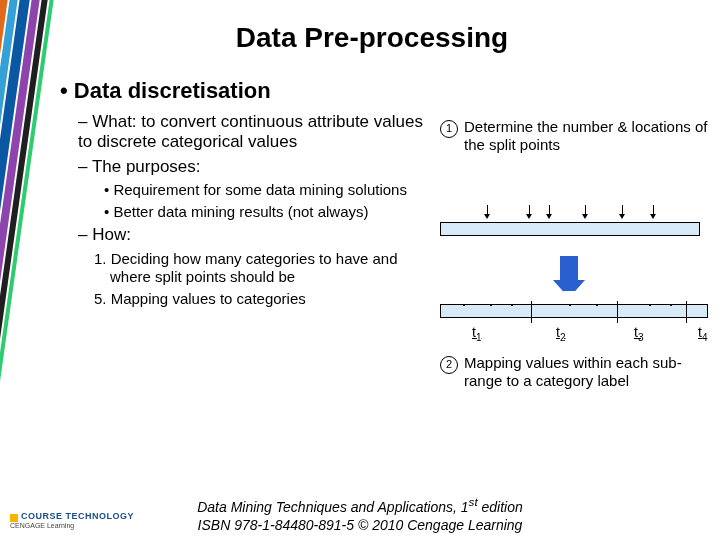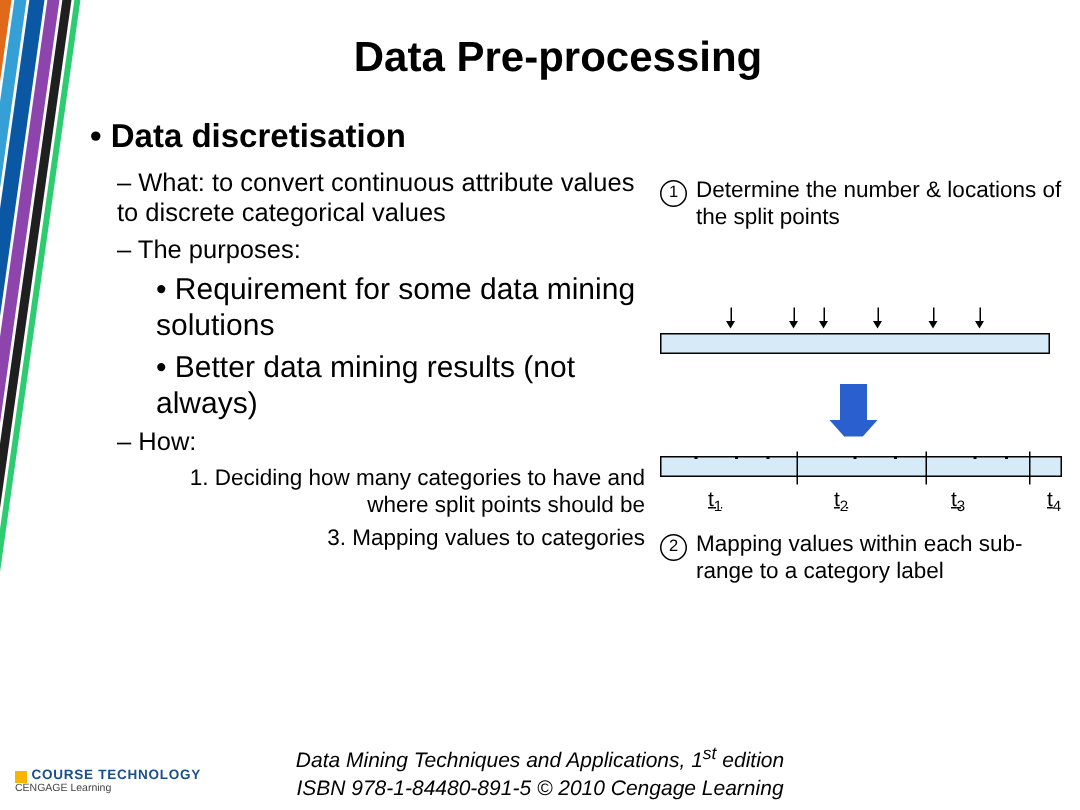--- a/index.html
+++ b/index.html
@@ -12,22 +12,22 @@
   .s3 { left: 18px; width: 8px;  background: #34a0d6; }
   .s4 { left: 28px; width: 10px; background: #0a58a3; }
   .s5 { left: 40px; width: 8px;  background: #8e44ad; }
   .s6 { left: 50px; width: 6px;  background: #1f1f1f; }
   .s7 { left: 58px; width: 4px;  background: #2ecc71; }
 
   .title { position: absolute; top: 22px; left: 12px; width: 720px; text-align: center; font-size: 28px; font-weight: bold; color: #000; }
   .content { position: absolute; left: 60px; top: 78px; width: 370px; color: #000; }
   .b1 { font-size: 22px; font-weight: bold; margin-bottom: 8px; }
   .b2 { font-size: 17px; margin-left: 18px; margin-bottom: 4px; line-height: 1.2; }
-  .b3 { font-size: 20px; margin-left: 44px; margin-bottom: 4px; line-height: 1.2; }
-  .bn { font-size: 15px; margin-left: 34px; margin-bottom: 4px; text-indent: -16px; padding-left: 16px; line-height: 1.2; text-align: right; }
+  .b3 { font-size: 15px; margin-left: 44px; margin-bottom: 4px; line-height: 1.2; }
+  .bn { font-size: 15px; margin-left: 34px; margin-bottom: 4px; text-indent: -16px; padding-left: 16px; line-height: 1.2; }
   .dash::before { content: "– "; }
   .dot::before  { content: "• "; }
 
   .right { position: absolute; left: 440px; top: 118px; width: 270px; }
   .note { font-size: 15px; line-height: 1.2; display: flex; }
   .circ { width: 18px; height: 18px; border: 1.5px solid #000; border-radius: 50%; display: inline-flex; align-items: center; justify-content: center; font-size: 11px; flex-shrink: 0; margin-right: 6px; margin-top: 2px; }
   .note-txt { flex: 1; }
 
   .diagram1 { position: absolute; left: 440px; top: 222px; width: 260px; }
   .bar { height: 14px; border: 1px solid #000; background: #d6eaf8; position: relative; }
@@ -84,21 +84,21 @@
   <div class="title">Data Pre-processing</div>
 
   <div class="content">
     <div class="b1 dot">Data discretisation</div>
     <div class="b2 dash">What: to convert continuous attribute values to discrete categorical values</div>
     <div class="b2 dash">The purposes:</div>
     <div class="b3 dot">Requirement for some data mining solutions</div>
     <div class="b3 dot">Better data mining results (not always)</div>
     <div class="b2 dash">How:</div>
     <div class="bn">1. Deciding how many categories to have and where split points should be</div>
-    <div class="bn">3. Mapping values to categories</div>
+    <div class="bn">5. Mapping values to categories</div>
   </div>
 
   <div class="right">
     <div class="note">
       <span class="circ">1</span>
       <span class="note-txt">Determine the number &amp; locations of the split points</span>
     </div>
   </div>
 
   <div class="diagram1">

